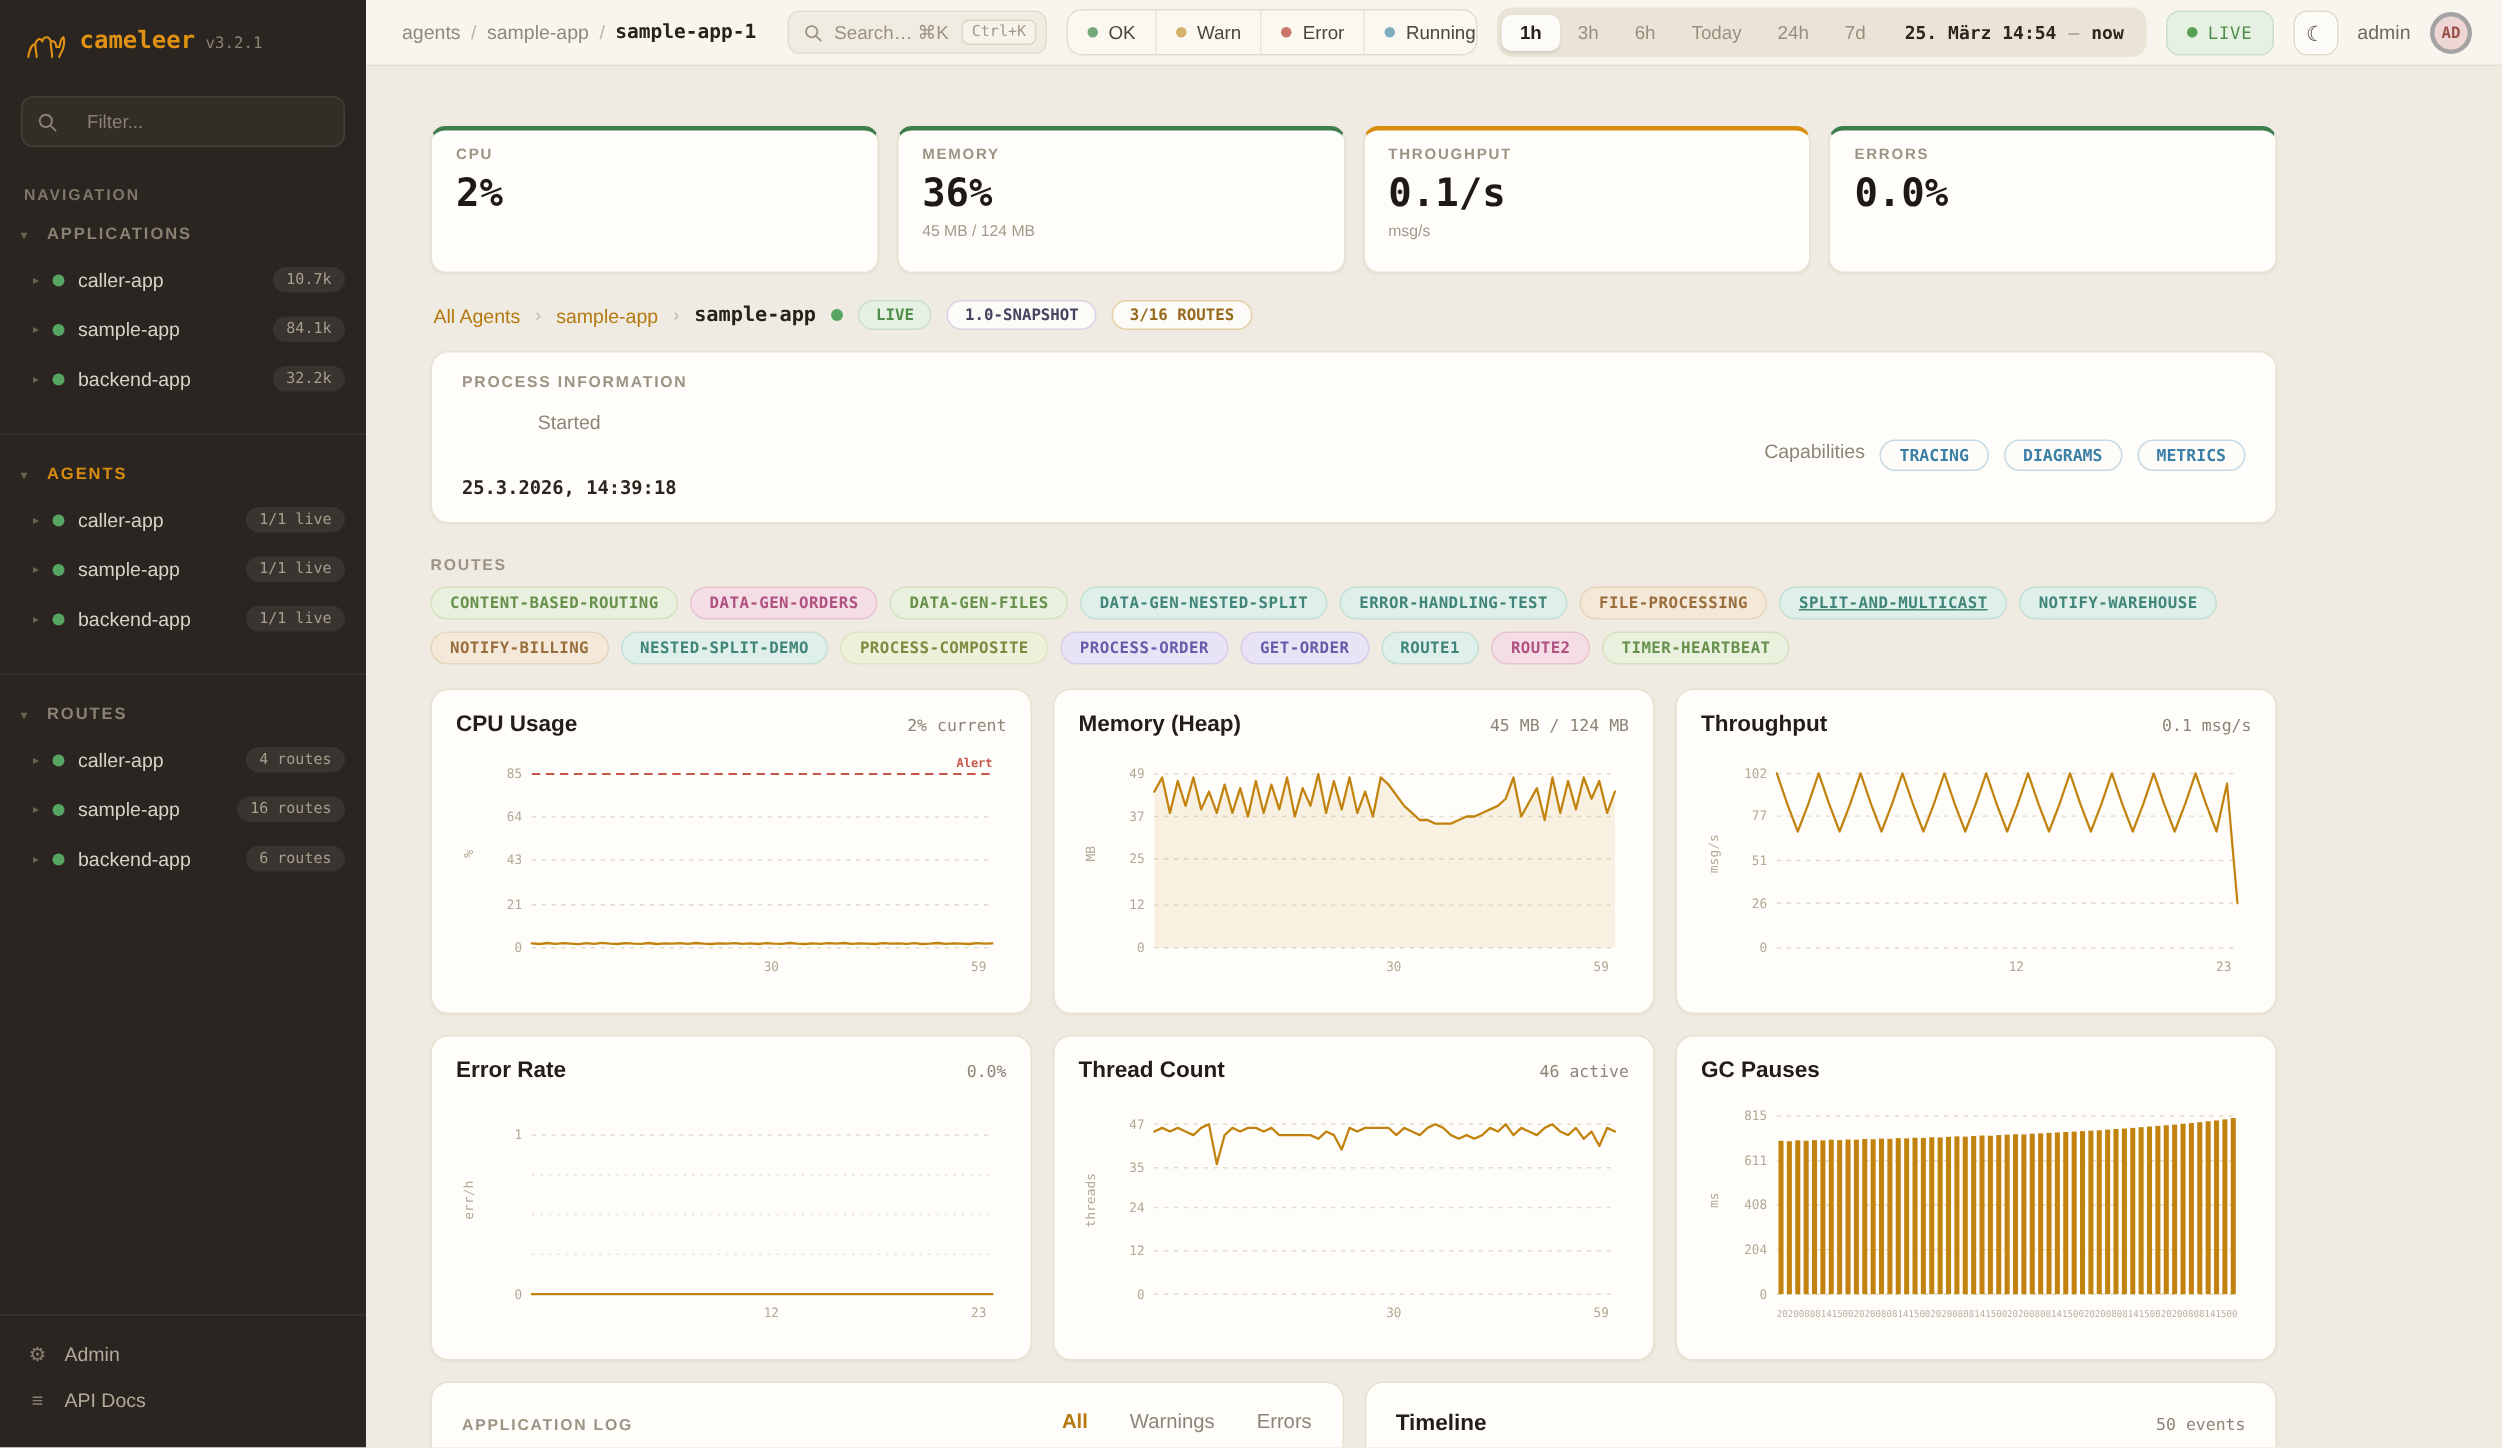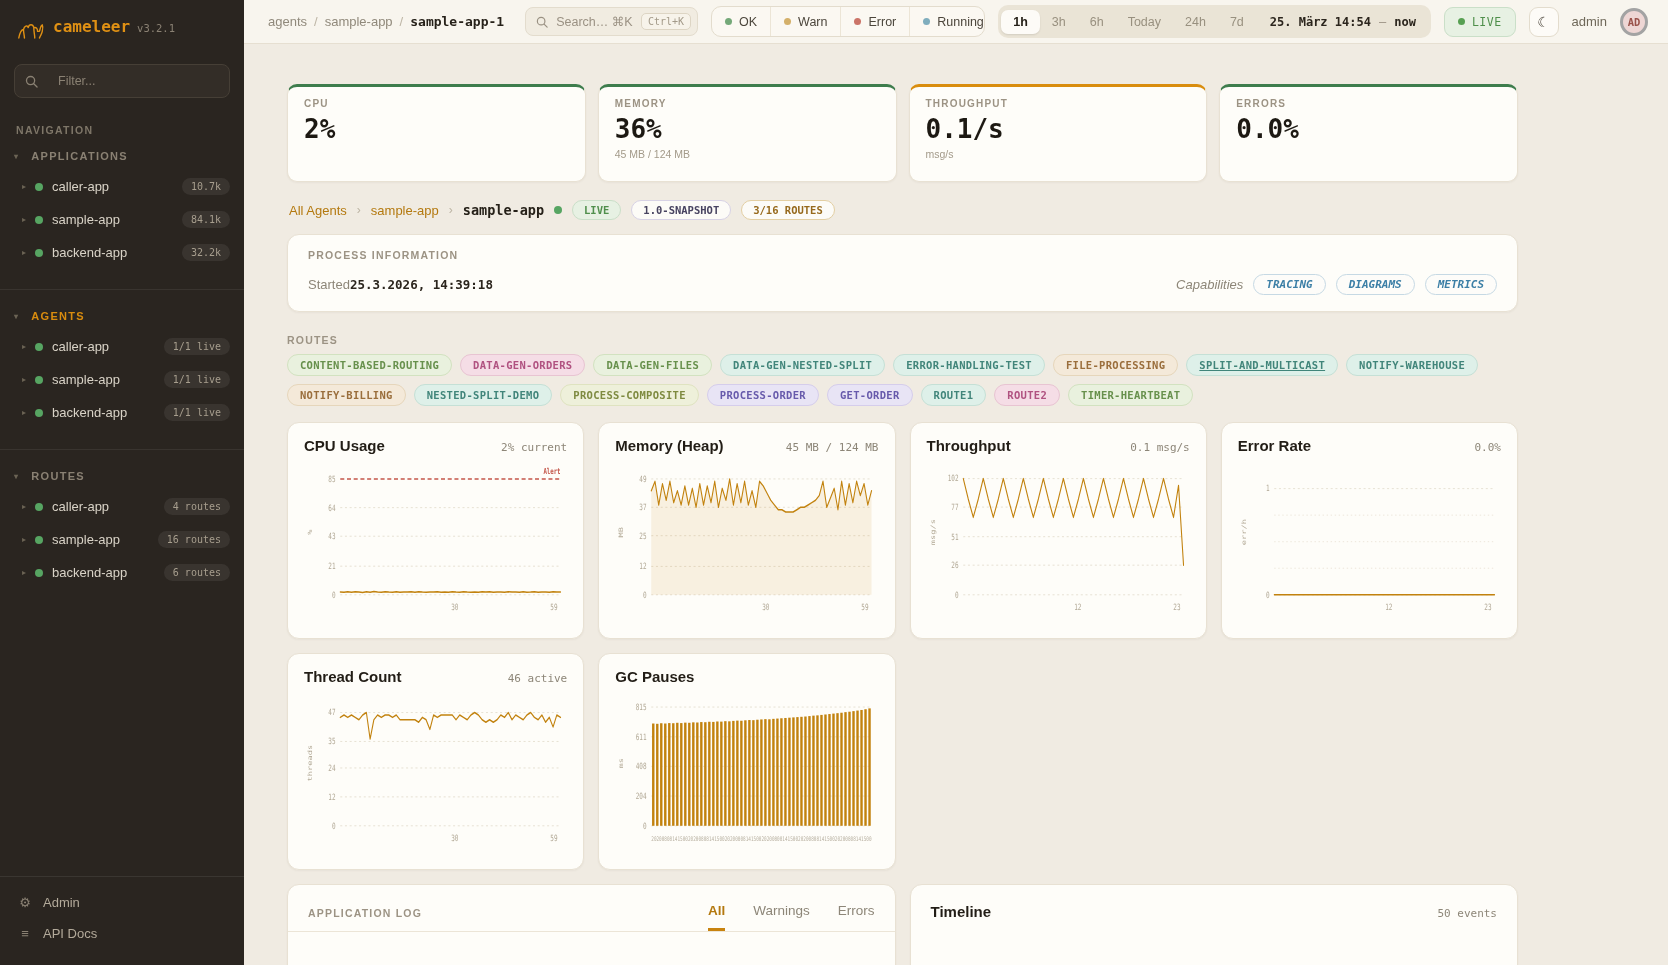--- a/index.html
+++ b/index.html
@@ -91,34 +91,34 @@
   .meta-current { font-family:"DejaVu Sans Mono", monospace; font-weight:bold; font-size:13.5px; color:#262119; }
   .badge { font-family:"DejaVu Sans Mono", monospace; font-size:10.5px; font-weight:bold;
     border-radius:999px; padding:3px 11px; border:1px solid transparent; white-space:nowrap; }
   .badge-live { background:#e7f1e3; border-color:#cadfc8; color:#4f8f4b; }
   .badge-snapshot { background:#fcfbf7; border-color:#d7d2e5; color:#474360; }
   .badge-routes { background:#fcfbf7; border-color:#e3cfa3; color:#96691c; }
 
   .process-card { padding:14px 20px 16px; margin-bottom:22px; }
   .panel-label { font-size:10.5px; font-weight:bold; letter-spacing:1.2px; color:#9c9384; }
   .process-row { display:flex; justify-content:space-between; align-items:center; margin-top:13px; }
-  .process-left { display:flex; align-items:center; gap:0; }
+  .process-left { display:flex; align-items:center; gap:28px;flex-direction:column; }
   .field-label { font-size:13px; color:#8d8678; }
   .field-value { font-family:"DejaVu Sans Mono", monospace; font-size:12.5px; font-weight:bold; color:#2b251d; }
-  .caps-wrap { display:flex; align-items:center; gap:10px;font-style:italic; }
+  .caps-wrap { display:flex; align-items:flex-start; gap:10px; }
   .cap-chip { font-family:"DejaVu Sans Mono", monospace; font-size:11px; font-weight:bold; color:#3c7fa6;
     border:1px solid #c6d9e4; background:#fdfcf9; border-radius:999px; padding:3px 12px; }
 
   .routes-block { margin-bottom:16px; }
   .routes-label { font-size:10.5px; font-weight:bold; letter-spacing:1.2px; color:#9c9384; margin-bottom:8px; }
   .chips-wrap { display:flex; flex-wrap:wrap; gap:8px; }
   .chip { font-family:"DejaVu Sans Mono", monospace; font-size:10.5px; font-weight:bold; letter-spacing:.3px;
     border-radius:999px; padding:4px 12px; border:1px solid transparent; cursor:pointer; }
 
-  .charts-grid { display:grid; grid-template-columns:repeat(4,1fr); gap:14px; margin-bottom:14px; }
+  .charts-grid { display:grid; grid-template-columns:repeat(3,1fr); gap:14px; margin-bottom:14px; }
   .chart-card { height:217px; padding:14px 16px 8px; }
   .chart-head { display:flex; justify-content:space-between; align-items:baseline; margin-bottom:2px; }
   .chart-title { font-size:15px; font-weight:bold; color:#221d16; }
   .chart-value { font-family:"DejaVu Sans Mono", monospace; font-size:11px; color:#8d8678; }
   .chart-body { height:160px; }
   .chart-body svg { display:block; }
 
   .bottom-row { display:flex; gap:14px; }
   .bottom-row .card { flex:1; height:220px; }
   .log-head { display:flex; justify-content:space-between; align-items:flex-end; padding:18px 20px 0; border-bottom:1px solid #ece5d7; }

